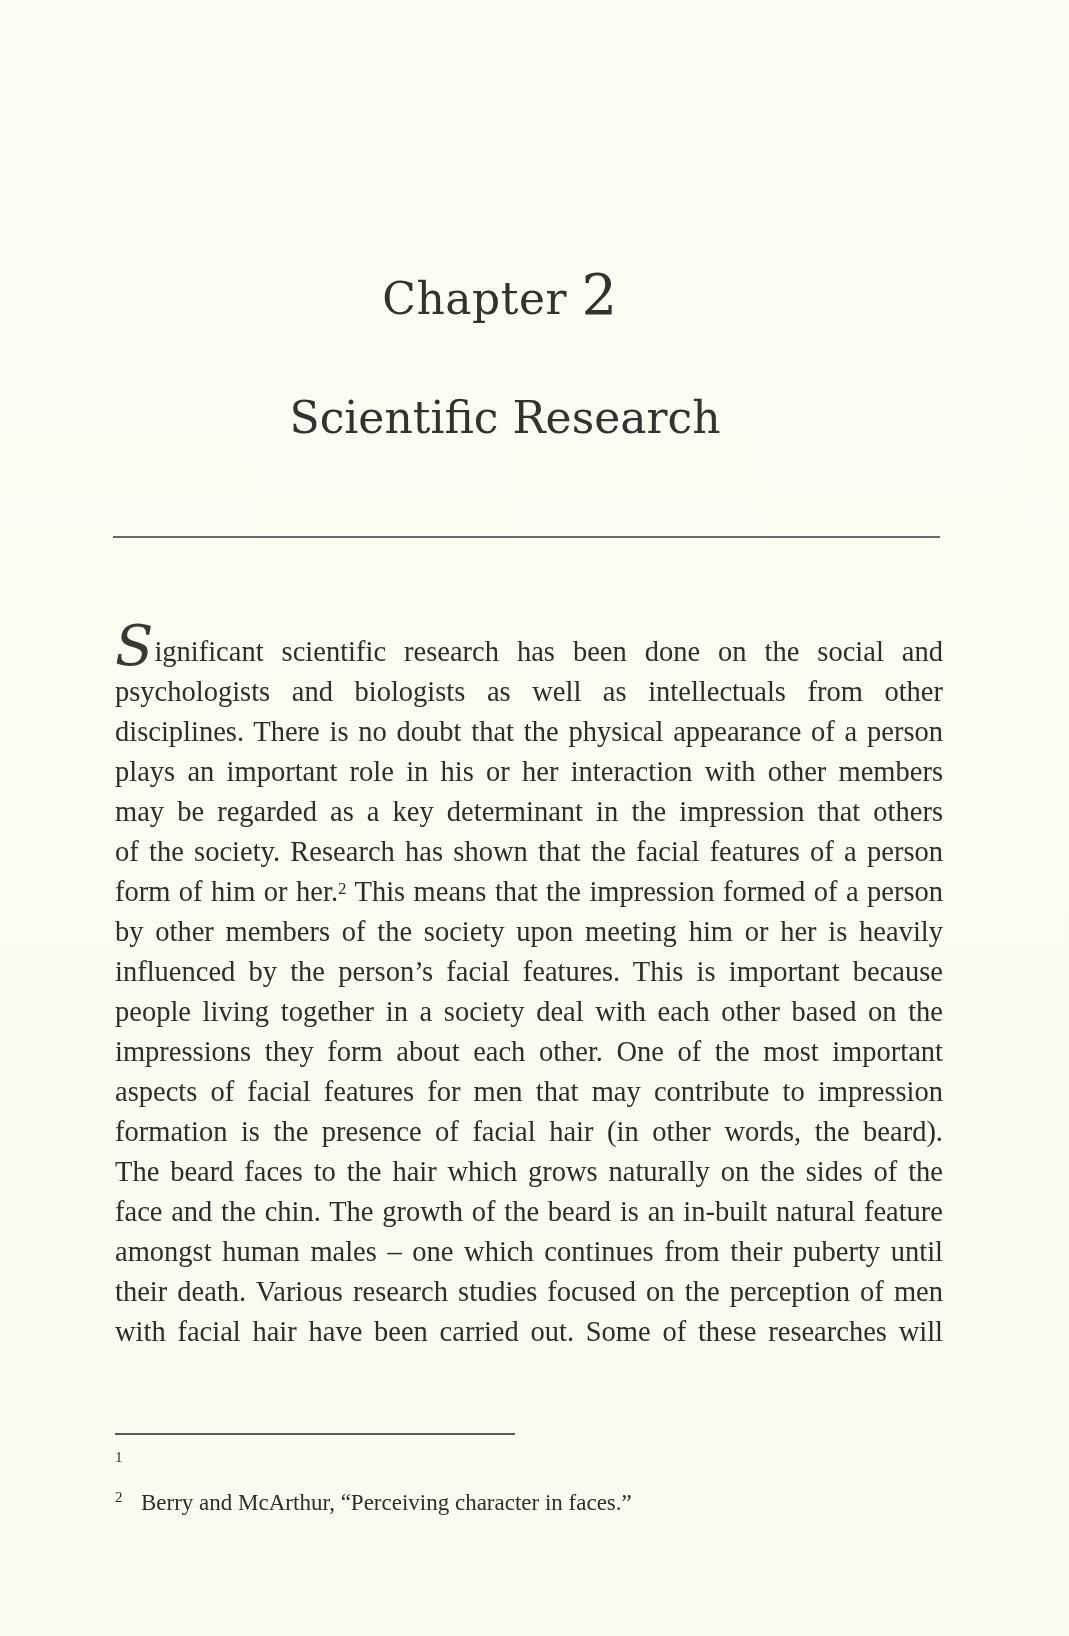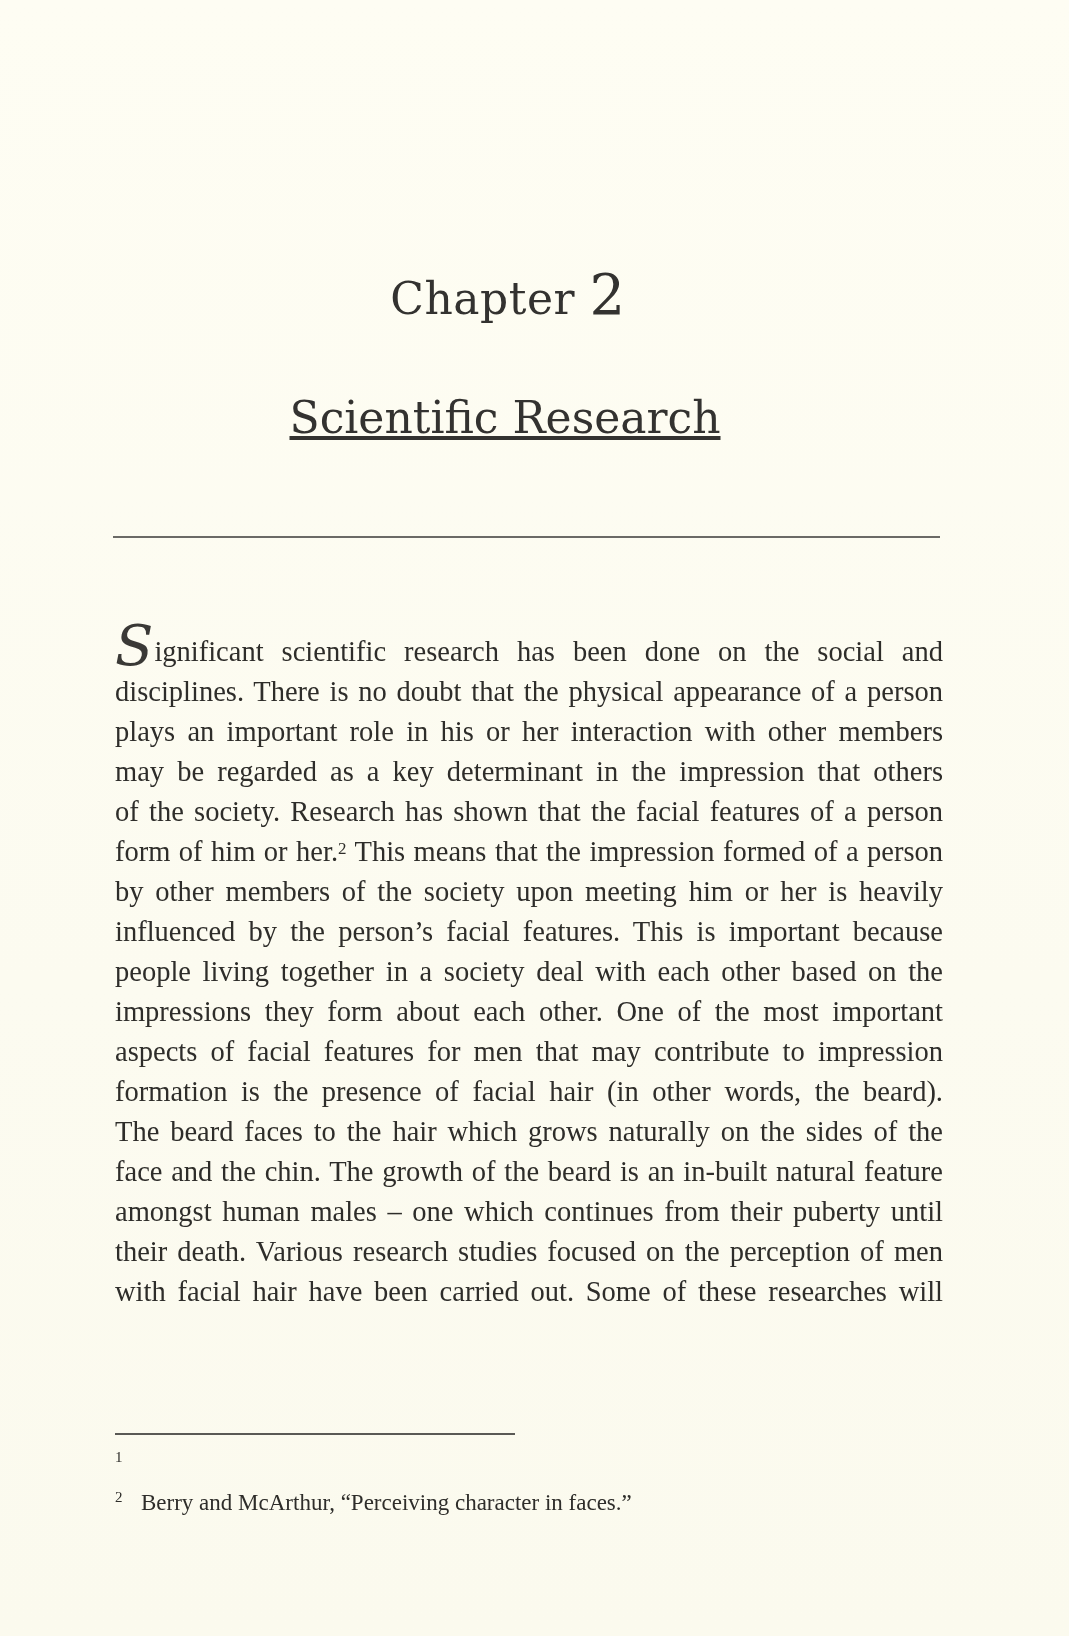--- a/index.html
+++ b/index.html
@@ -22,36 +22,34 @@
     .chapter-label {
       position: absolute;
       top: 262px;
       left: 0;
       width: 1000px;
       text-align: center;
       font-family: "DejaVu Serif", serif;
       font-size: 44px;
       color: #333230;
       letter-spacing: 0.5px;
-      margin-left: 8px;
     }
     .chapter-label .num {
       font-size: 56px;
     }
     .chapter-title {
       position: absolute;
       top: 384px;
       left: 0;
       width: 1010px;
       text-align: center;
       font-family: "DejaVu Serif", serif;
       font-size: 44px;
       line-height: 68px;
       color: #333230;
-      text-decoration: underline;
     }
     .chapter-title sup {
       font-size: 24px;
       vertical-align: top;
       position: relative;
       top: -4px;
     }
     .rule {
       position: absolute;
       top: 536px;
@@ -134,20 +132,21 @@
   </div>
 
   <div class="chapter-title">
     <div>Scientific Research</div>
   </div>
 
   <div class="rule"></div>
 
   <div class="body-text">
     <span class="line"><span class="dropcap">S</span><span>ignificant scientific research has been done on the social and</span></span>
+    <span class="line">psychologists and biologists as well as intellectuals from other</span>
     <span class="line">disciplines. There is no doubt that the physical appearance of a person</span>
     <span class="line">plays an important role in his or her interaction with other members</span>
     <span class="line">may be regarded as a key determinant in the impression that others</span>
     <span class="line">of the society. Research has shown that the facial features of a person</span>
     <span class="line"><span>form of him or her.</span><sup>2</sup> <span>This means that the impression formed of a person</span></span>
     <span class="line">by other members of the society upon meeting him or her is heavily</span>
     <span class="line">influenced by the person’s facial features. This is important because</span>
     <span class="line">people living together in a society deal with each other based on the</span>
     <span class="line">impressions they form about each other. One of the most important</span>
     <span class="line">aspects of facial features for men that may contribute to impression</span>

